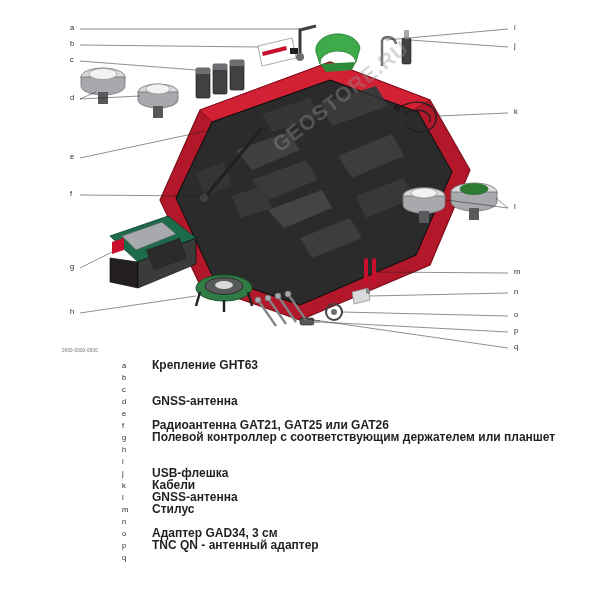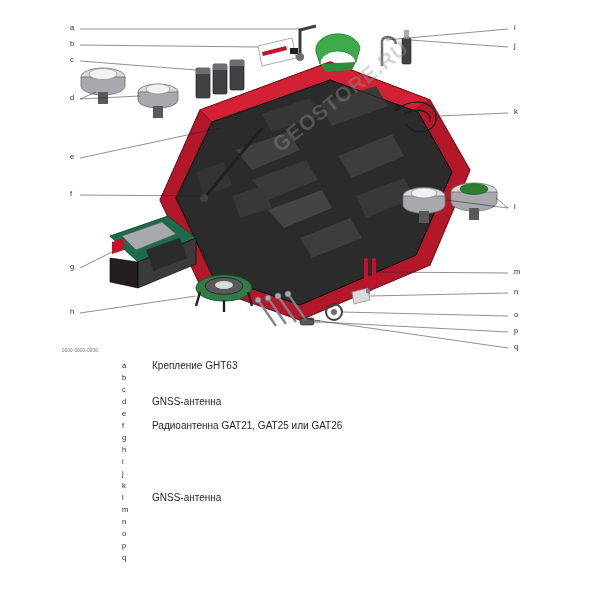--- a/index.html
+++ b/index.html
@@ -65,23 +65,24 @@
   .legend-key {
     width: 30px;
     margin-left: 122px;
     flex: 0 0 30px;
     font-size: 7.5px;
     line-height: 11px;
     color: #231f20;
   }
   .legend-text {
     flex: 1 1 auto;
-    font-size: 10px;
+    font-size: 12px;
     line-height: 11px;
     color: #231f20;
+    font-weight: bold;
   }
 
   
   .watermark {
     position: absolute;
     left: 268px;
     top: 138px;
     font-size: 21px;
     font-weight: bold;
     color: rgba(150, 150, 150, 0.38);
@@ -312,48 +313,54 @@
     </div>
     <div class="legend-row">
       <span class="legend-key">e</span>
     </div>
     <div class="legend-row">
       <span class="legend-key">f</span>
       <span class="legend-text">Радиоантенна GAT21, GAT25 или GAT26</span>
     </div>
     <div class="legend-row">
       <span class="legend-key">g</span>
+      <span class="legend-text">Полевой контроллер с соответствующим держателем или планшет</span>
     </div>
     <div class="legend-row">
       <span class="legend-key">h</span>
     </div>
     <div class="legend-row">
       <span class="legend-key">i</span>
     </div>
     <div class="legend-row">
       <span class="legend-key">j</span>
+      <span class="legend-text">USB-флешка</span>
     </div>
     <div class="legend-row">
       <span class="legend-key">k</span>
+      <span class="legend-text">Кабели</span>
     </div>
     <div class="legend-row">
       <span class="legend-key">l</span>
       <span class="legend-text">GNSS-антенна</span>
     </div>
     <div class="legend-row">
       <span class="legend-key">m</span>
+      <span class="legend-text">Стилус</span>
     </div>
     <div class="legend-row">
       <span class="legend-key">n</span>
     </div>
     <div class="legend-row">
       <span class="legend-key">o</span>
+      <span class="legend-text">Адаптер GAD34, 3 см</span>
     </div>
     <div class="legend-row">
       <span class="legend-key">p</span>
+      <span class="legend-text">TNC QN - антенный адаптер</span>
     </div>
     <div class="legend-row">
       <span class="legend-key">q</span>
     </div>
 
   </div>
 
 </div>
 
 </body></html>

